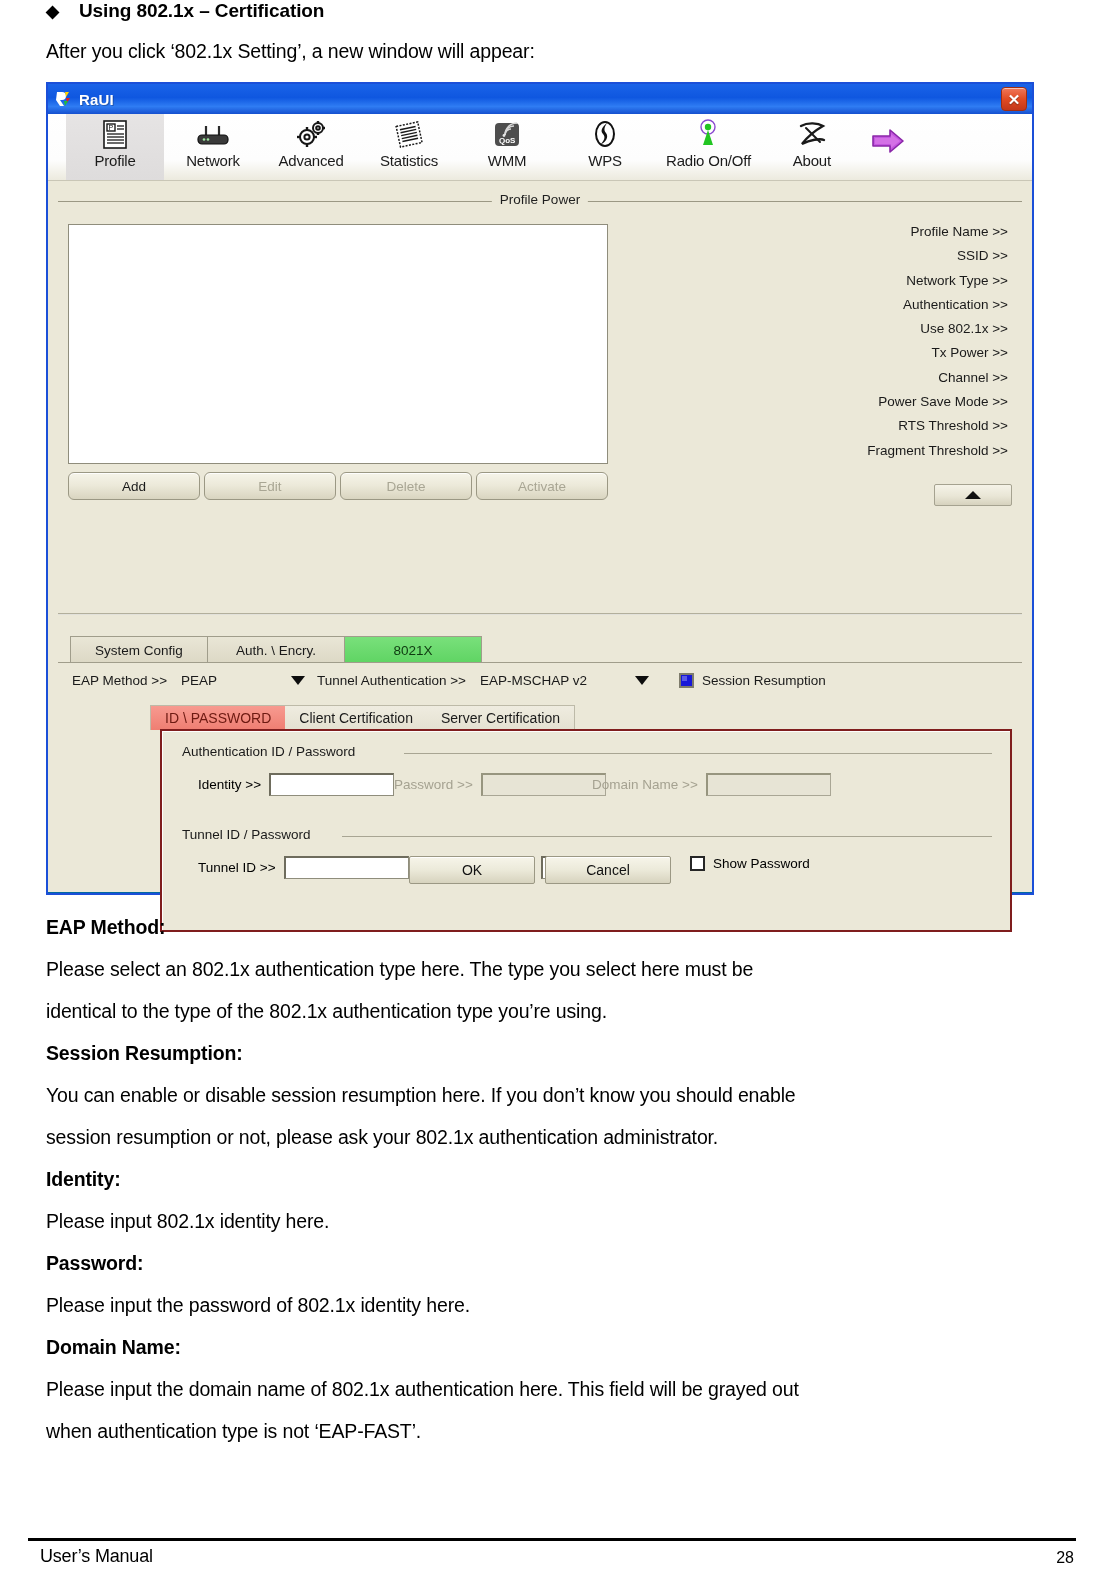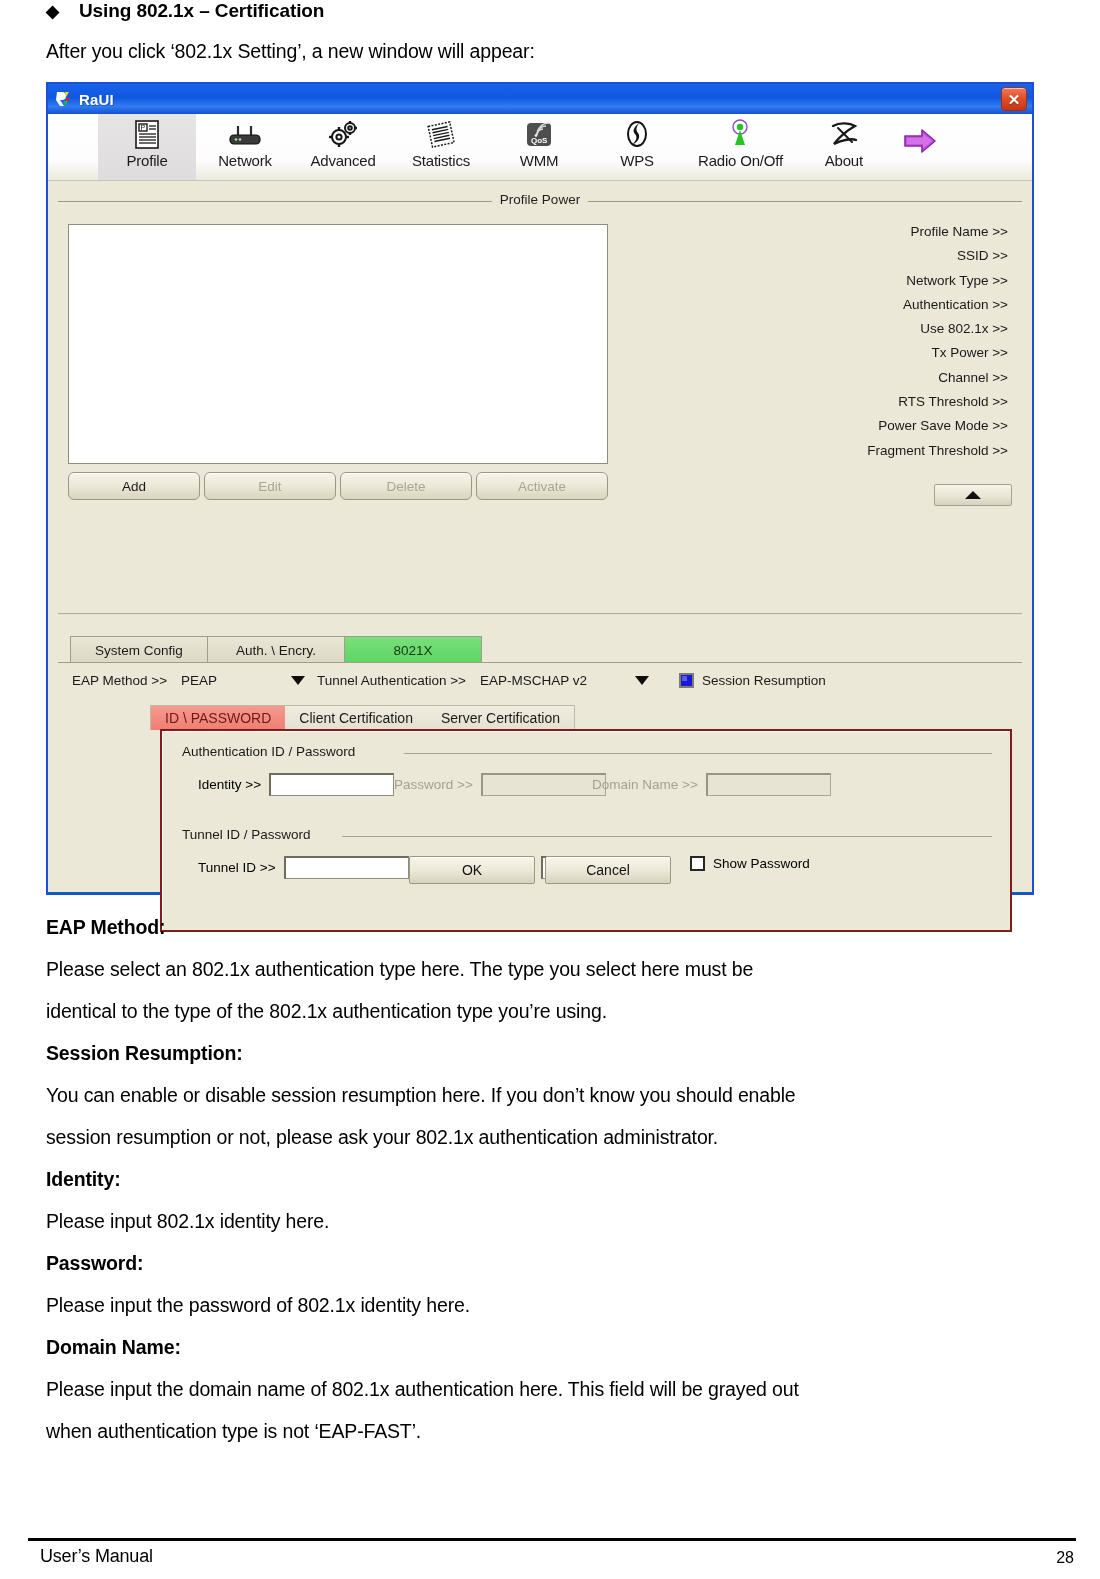--- a/index.html
+++ b/index.html
@@ -107,21 +107,20 @@
     display: flex;
     flex-direction: column;
     align-items: center;
     justify-content: flex-start;
     padding: 3px 12px 0 12px;
     min-width: 74px;
     cursor: pointer;
   }
   .tb-item.active {
     background: linear-gradient(to bottom,#e6e4e4 0%, #dedcdc 100%);
-    margin-left: 32px;
   }
   .tb-icon {
     height: 34px;
     display: flex; align-items: center; justify-content: center;
   }
   .tb-label {
     font-size: 15px;
     color: #1b1b1b;
     margin-top: 1px;
     white-space: nowrap;
@@ -621,22 +620,22 @@
       </div>
 
       <div class="profile-fields">
         <div class="pf-row">Profile Name &gt;&gt;</div>
         <div class="pf-row">SSID &gt;&gt;</div>
         <div class="pf-row">Network Type &gt;&gt;</div>
         <div class="pf-row">Authentication &gt;&gt;</div>
         <div class="pf-row">Use 802.1x &gt;&gt;</div>
         <div class="pf-row">Tx Power &gt;&gt;</div>
         <div class="pf-row">Channel &gt;&gt;</div>
+        <div class="pf-row">Power Save Mode &gt;&gt;</div>
         <div class="pf-row">RTS Threshold &gt;&gt;</div>
-        <div class="pf-row">Power Save Mode &gt;&gt;</div>
         <div class="pf-row">Fragment Threshold &gt;&gt;</div>
       </div>
 
       <div class="collapse-bar">
         <span class="tri-up"></span>
       </div>
     </div>
 
     <div class="divider-rule" style="top:432px;"></div>
 

